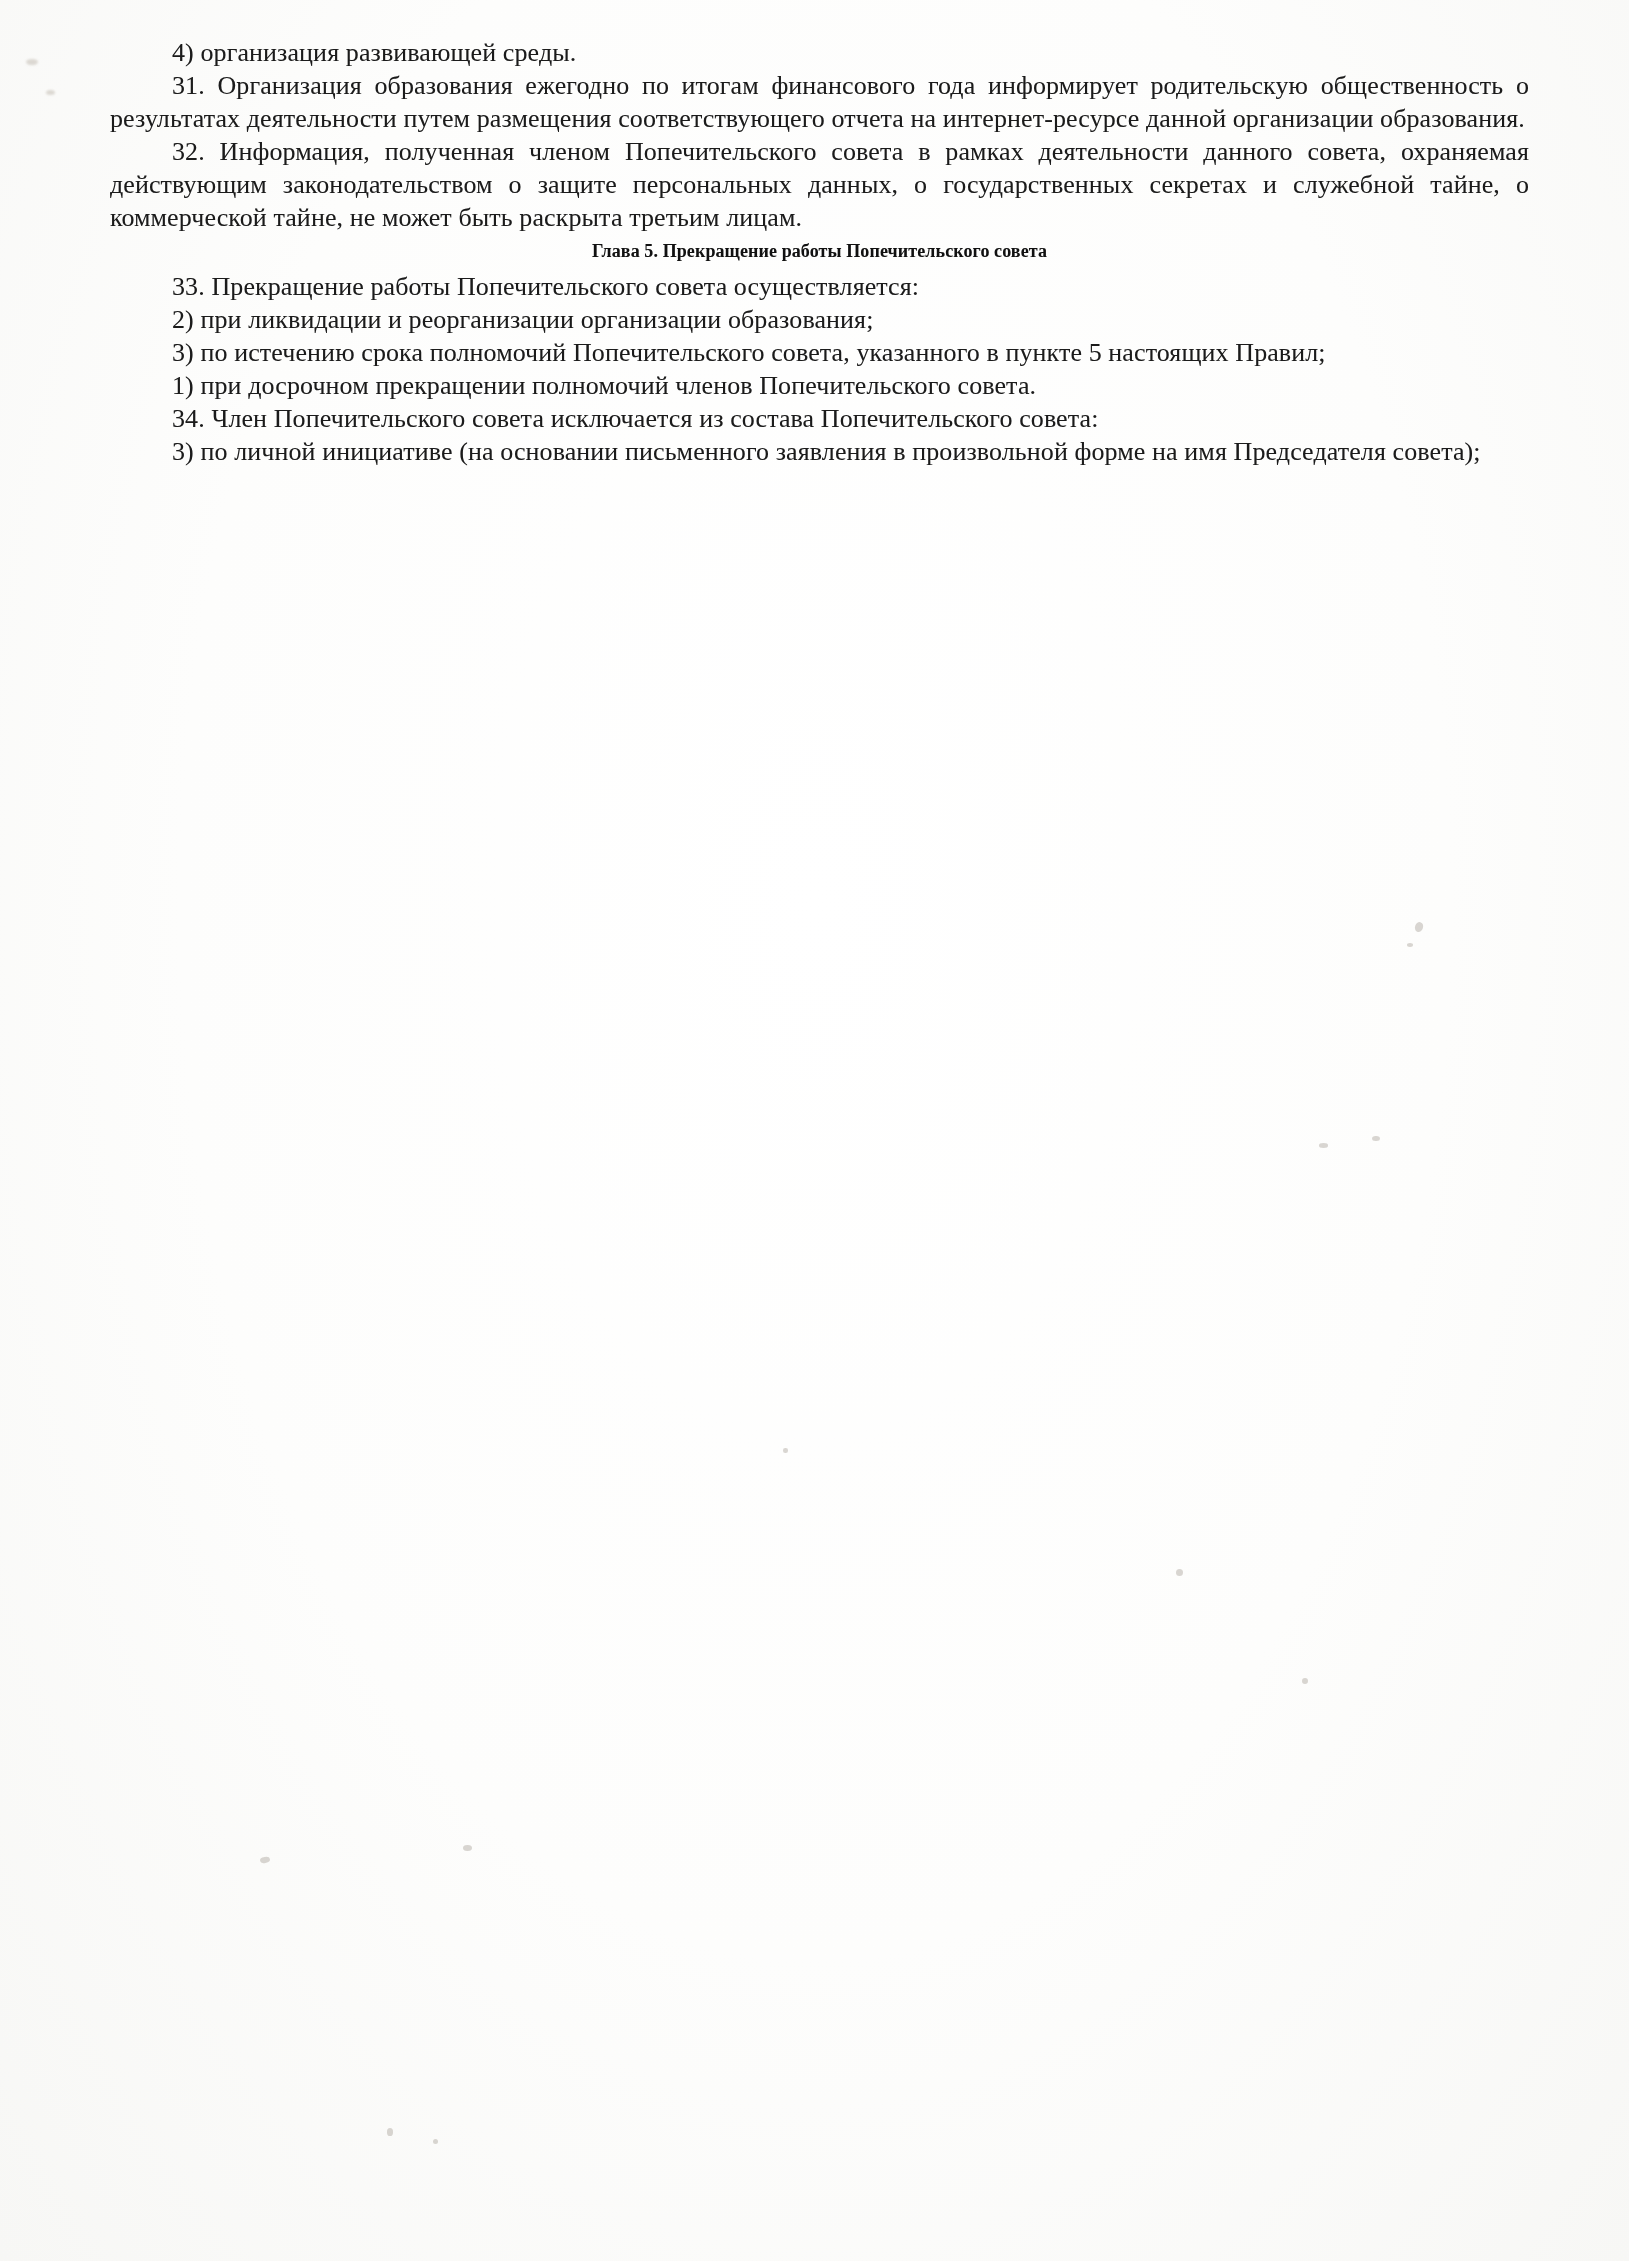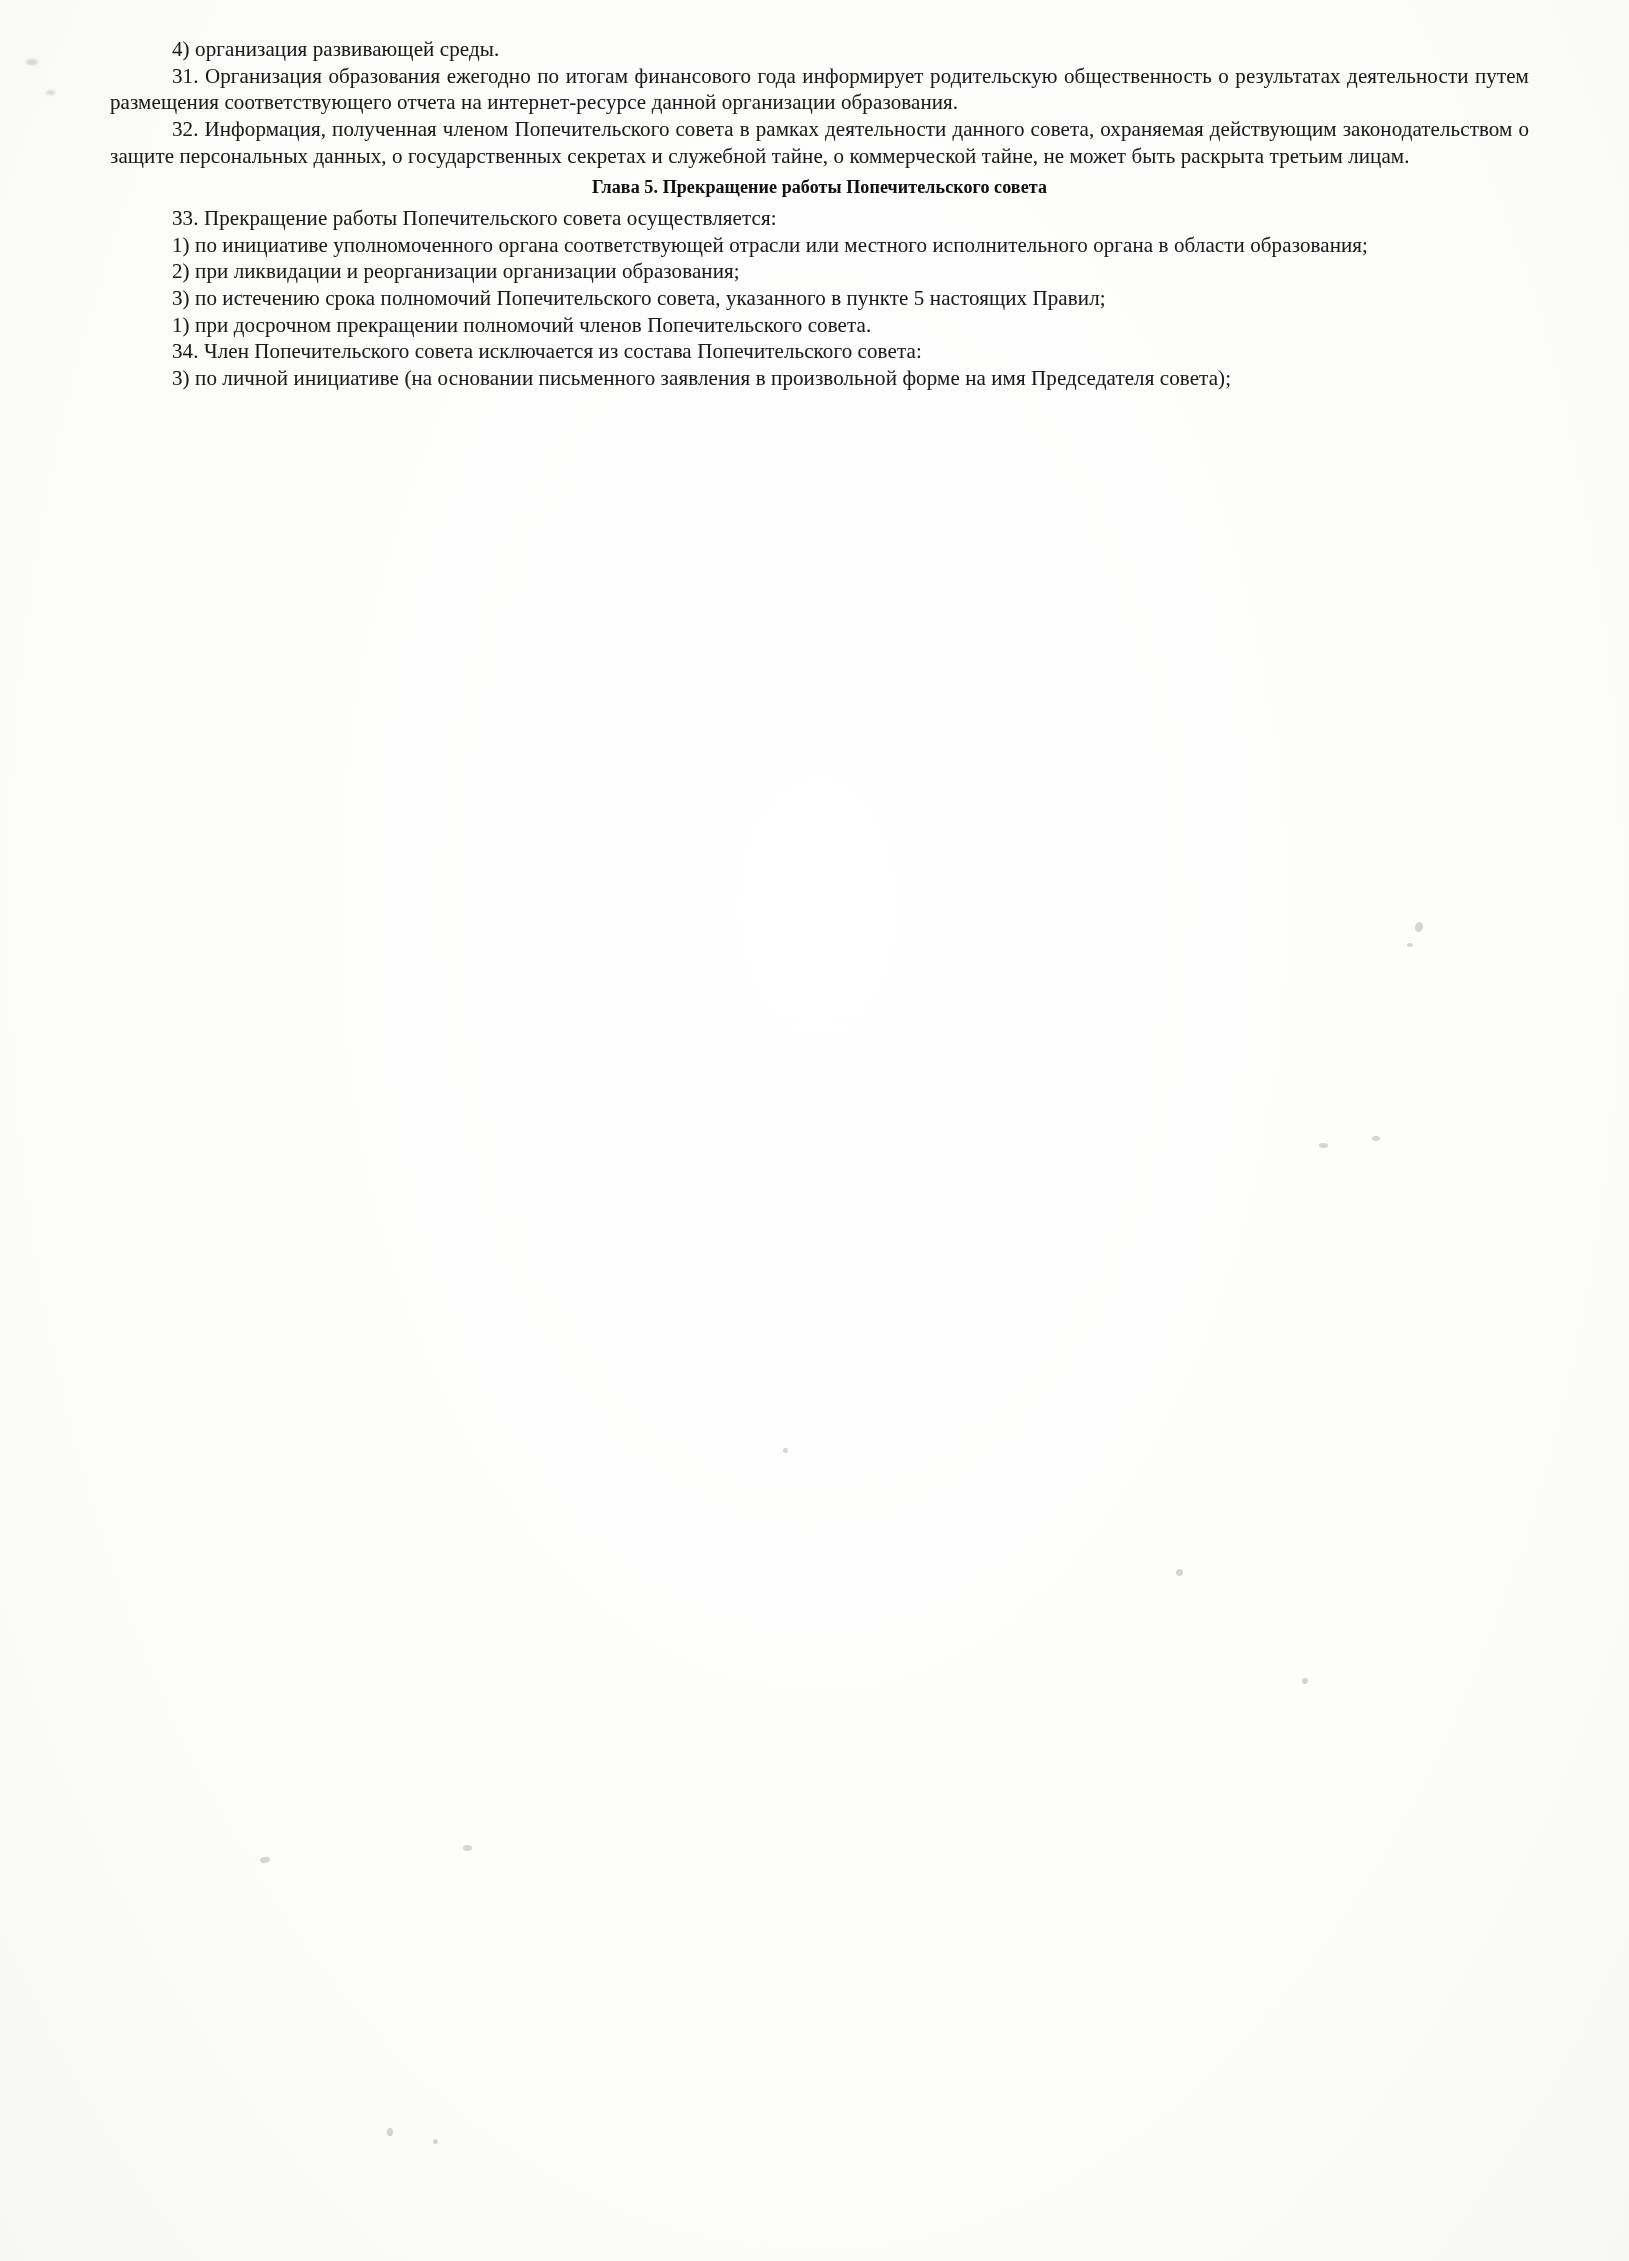--- a/index.html
+++ b/index.html
@@ -41,21 +41,21 @@
 
   .content {
     position: absolute;
     left: 110px;
     top: 36px;
     width: 1419px;
   }
 
   p {
     margin: 0;
-    font-size: 21px;
+    font-size: 26px;
     line-height: 1.27;
     text-align: justify;
     text-justify: inter-word;
     letter-spacing: 0.1px;
     color: #1b1b1b;
   }
 
   p.ind {
     text-indent: 62px;
   }
@@ -99,21 +99,20 @@
     <p class="ind">4) организация развивающей среды.</p>
 
     <p class="ind">31. Организация образования ежегодно по итогам финансового года информирует родительскую общественность о результатах деятельности путем размещения соответствующего отчета на интернет-ресурсе данной организации образования.</p>
 
     <p class="ind">32. Информация, полученная членом Попечительского совета в рамках деятельности данного совета, охраняемая действующим законодательством о защите персональных данных, о государственных секретах и служебной тайне, о коммерческой тайне, не может быть раскрыта третьим лицам.</p>
 
     <h2 class="chapter">Глава 5. Прекращение работы Попечительского совета</h2>
 
     <p class="ind">33. Прекращение работы Попечительского совета осуществляется:</p>
 
-    <p class="ind">1) по инициативе уполномоченного органа соответствующей отрасли или местного исполнительного органа в области образования;</p>
 
     <p class="ind">2) при ликвидации и реорганизации организации образования;</p>
 
     <p class="ind">3) по истечению срока полномочий Попечительского совета, указанного в пункте 5 настоящих Правил;</p>
 
     <p class="ind">1) при досрочном прекращении полномочий членов Попечительского совета.</p>
 
     <p class="ind">34. Член Попечительского совета исключается из состава Попечительского совета:</p>
 
     <p class="ind">3) по личной инициативе (на основании письменного заявления в произвольной форме на имя Председателя совета);</p>

